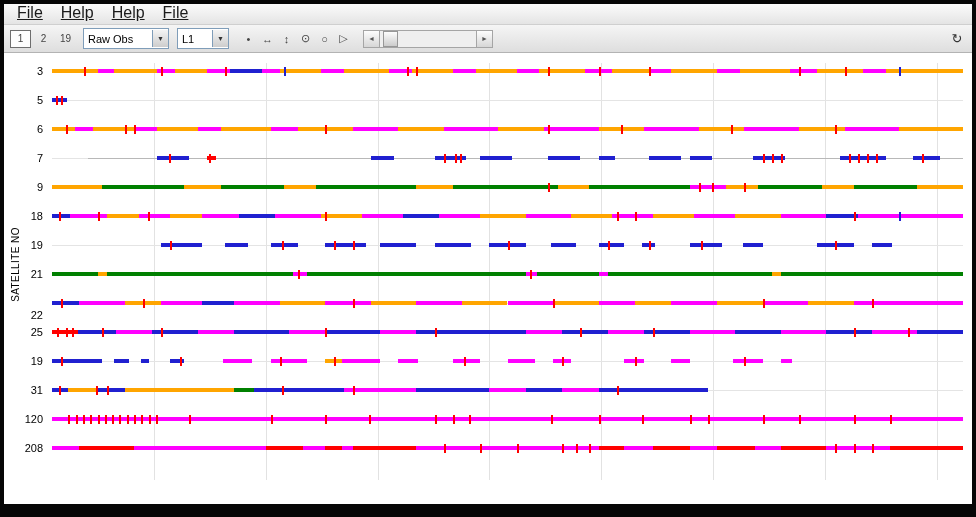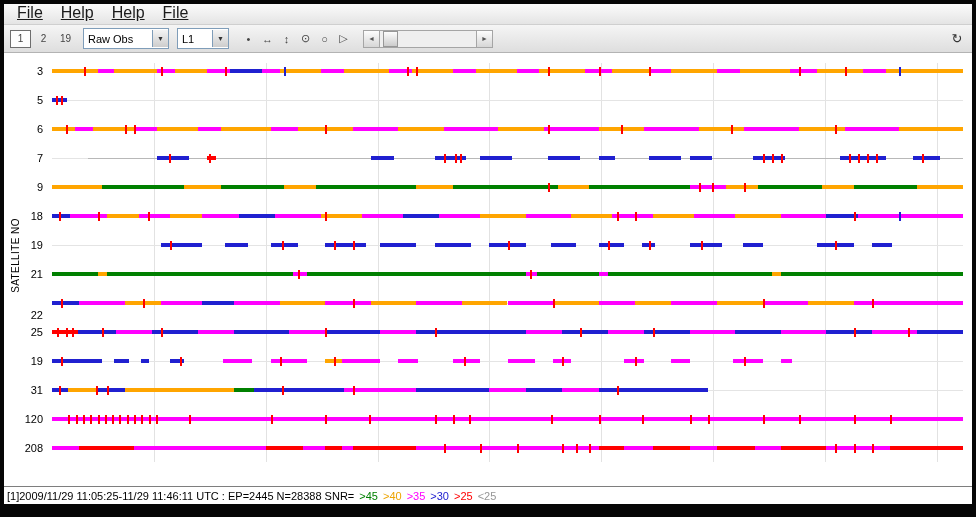--- a/index.html
+++ b/index.html
@@ -464,19 +464,14 @@
         <div class="tickmark" style="left: 51%; top: 387px; background: rgb(255, 0, 0);"></div>
         <div class="tickmark" style="left: 56%; top: 387px; background: rgb(255, 0, 0);"></div>
         <div class="tickmark" style="left: 57.5%; top: 387px; background: rgb(255, 0, 0);"></div>
         <div class="tickmark" style="left: 59%; top: 387px; background: rgb(255, 0, 0);"></div>
         <div class="tickmark" style="left: 86%; top: 387px; background: rgb(255, 0, 0);"></div>
         <div class="tickmark" style="left: 88%; top: 387px; background: rgb(255, 0, 0);"></div>
         <div class="tickmark" style="left: 90%; top: 387px; background: rgb(255, 0, 0);"></div>
       </div>
   </div>
 
-  <div class="statusbar">
-    <span>[1]2009/11/29 11:05:25-11/29 11:46:11 UTC : EP=2445 N=28388</span>
-    <span> SNR=</span>
-    <span class="legend"><span style="color: rgb(0, 128, 0);">&gt;45</span><span style="color: rgb(237, 164, 0);">&gt;40</span><span style="color: rgb(255, 0, 255);">&gt;35</span><span style="color: rgb(32, 32, 208);">&gt;30</span><span style="color: rgb(255, 0, 0);">&gt;25</span><span style="color: rgb(150, 150, 150);">&lt;25</span></span>
-  </div>
 
 </div>
 
 </body></html>

